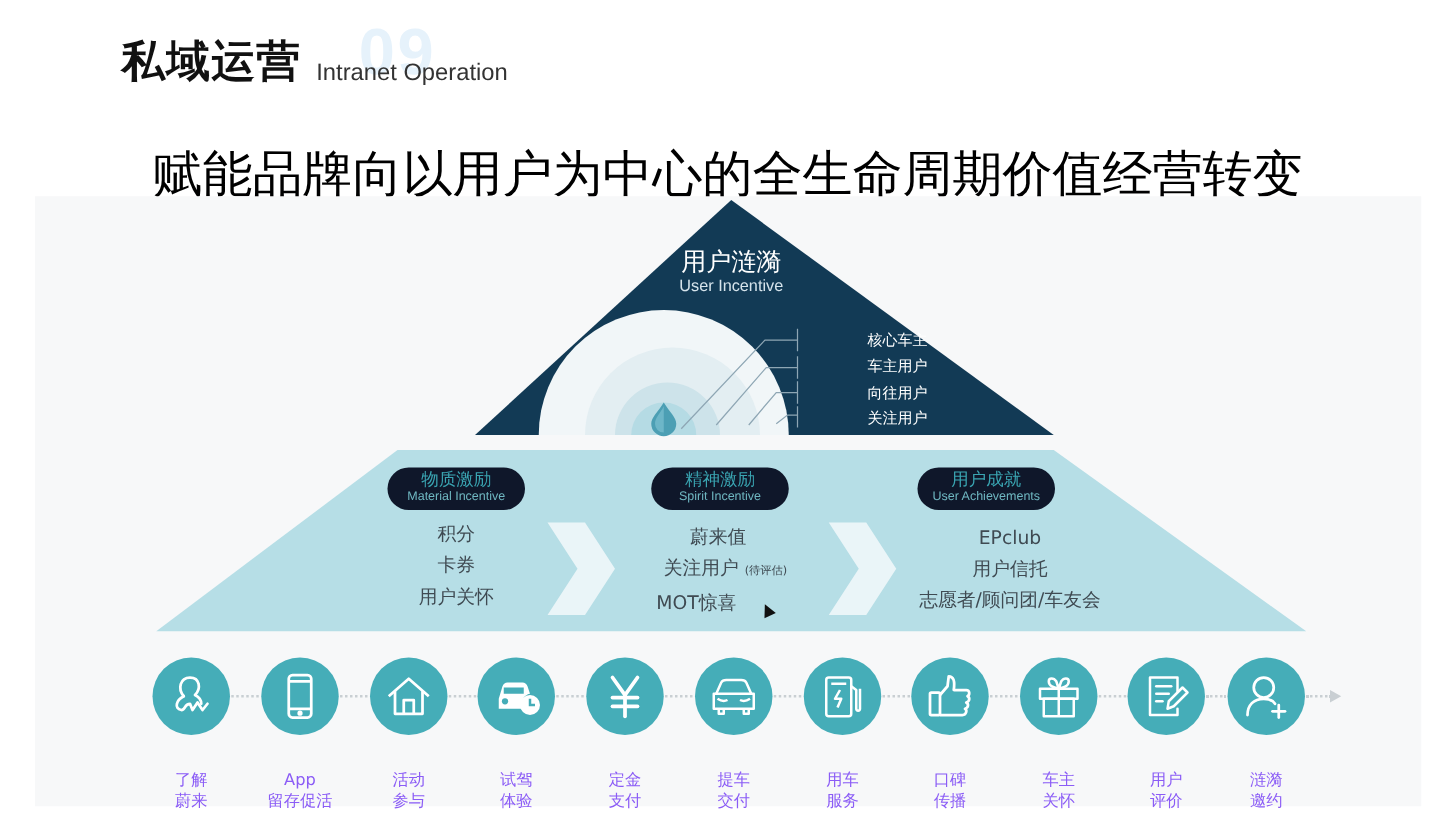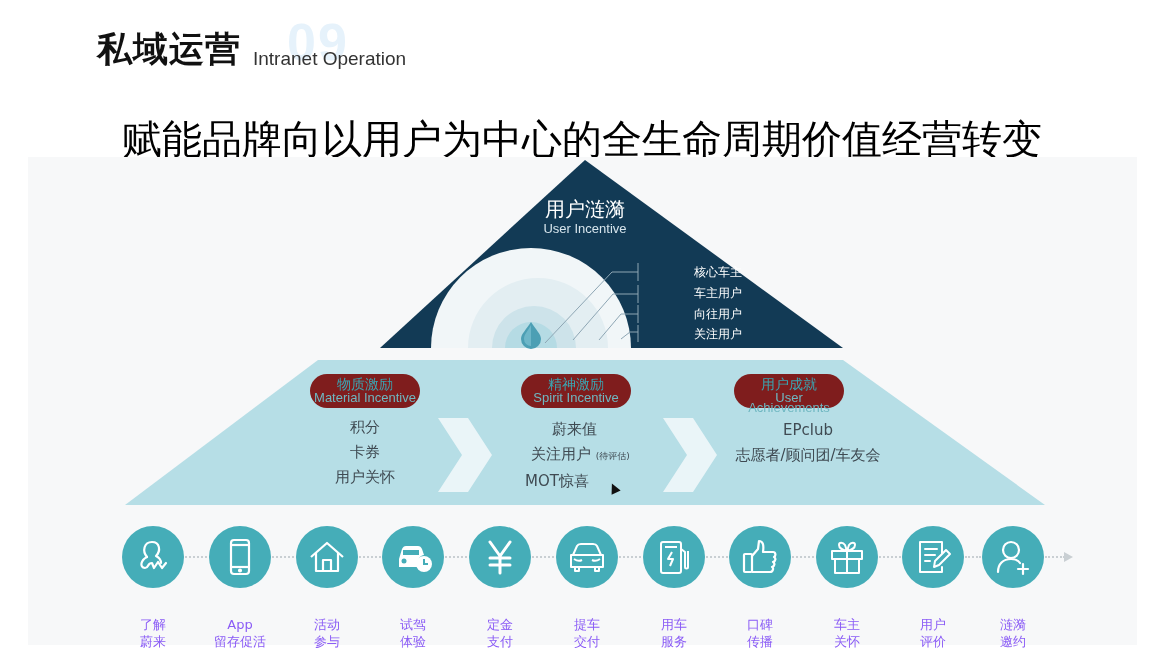--- a/index.html
+++ b/index.html
@@ -15,23 +15,23 @@
 
   .panel { position: absolute; left: 28px; top: 157px; width: 1109px; height: 488px; background: #f7f8f9; }
 
   svg.diagram { position: absolute; left: 0; top: 0; width: 1164px; height: 667px; }
 
   .apex-title { position: absolute; left: 485px; width: 200px; top: 196px; text-align: center; color: #ffffff; font-size: 20px; }
   .apex-sub { position: absolute; left: 485px; width: 200px; top: 221px; text-align: center; color: #d6e4ec; font-family: "Liberation Sans", sans-serif; font-size: 13px; }
 
   .ring-label { position: absolute; left: 646px; color: #ffffff; font-size: 12px; white-space: nowrap; margin-left: 48px; }
 
-  .pill { position: absolute; width: 110px; height: 34px; border-radius: 17px; background: #7f1d1d; text-align: center; }
+  .pill { position: absolute; width: 110px; height: 34px; border-radius: 17px; background: #0f172a; text-align: center; }
   .pill .cn { display: block; color: #3aa5b2; font-size: 14px; line-height: 17px; padding-top: 2px; }
-  .pill .en { display: block; color: #6fb7c1; font-family: "Liberation Sans", sans-serif; font-size: 13px; line-height: 10px; }
+  .pill .en { display: block; color: #6fb7c1; font-family: "Liberation Sans", sans-serif; font-size: 10px; line-height: 10px; }
 
   .col { position: absolute; text-align: center; color: #3f4a52; font-size: 15px; line-height: 25px; white-space: nowrap; }
   .col .small { font-size: 9px; }
 
   .step { position: absolute; width: 80px; text-align: center; }
   .step .circle { width: 62px; height: 62px; border-radius: 50%; background: #45adb8; margin: 0 auto; position: relative; }
   .step .circle svg { position: absolute; left: 11px; top: 11px; width: 40px; height: 40px; }
   .step .lbl { margin-top: 28px; color: #8b5cf6; font-size: 13px; line-height: 17px; }
 
   .dots { position: absolute; height: 2px; top: 556px; border-top: 2px dotted #c9cfd3; }
@@ -109,20 +109,21 @@
   <div>卡券</div>
   <div>用户关怀</div>
 </div>
 <div class="col" style="left:525px; width:140px; top:417px; text-align:left;">
   <div style="padding-left:27px;">蔚来值</div>
   <div style="padding-left:6px;"><span>关注用户</span> <span class="small">(待评估)</span></div>
   <div style="padding-left:0px;">MOT惊喜</div>
 </div>
 <div class="col" style="left:708px; width:200px; top:418px;">
   <div>EPclub</div>
+  <div>用户信托</div>
   <div>志愿者/顾问团/车友会</div>
 </div>
 
 <div class="cursor"></div>
 
 <div class="dots" style="left:185px; width:22px;"></div>
 <div class="dots" style="left:272px; width:22px;"></div>
 <div class="dots" style="left:359px; width:22px;"></div>
 <div class="dots" style="left:445px; width:22px;"></div>
 <div class="dots" style="left:532px; width:22px;"></div>

